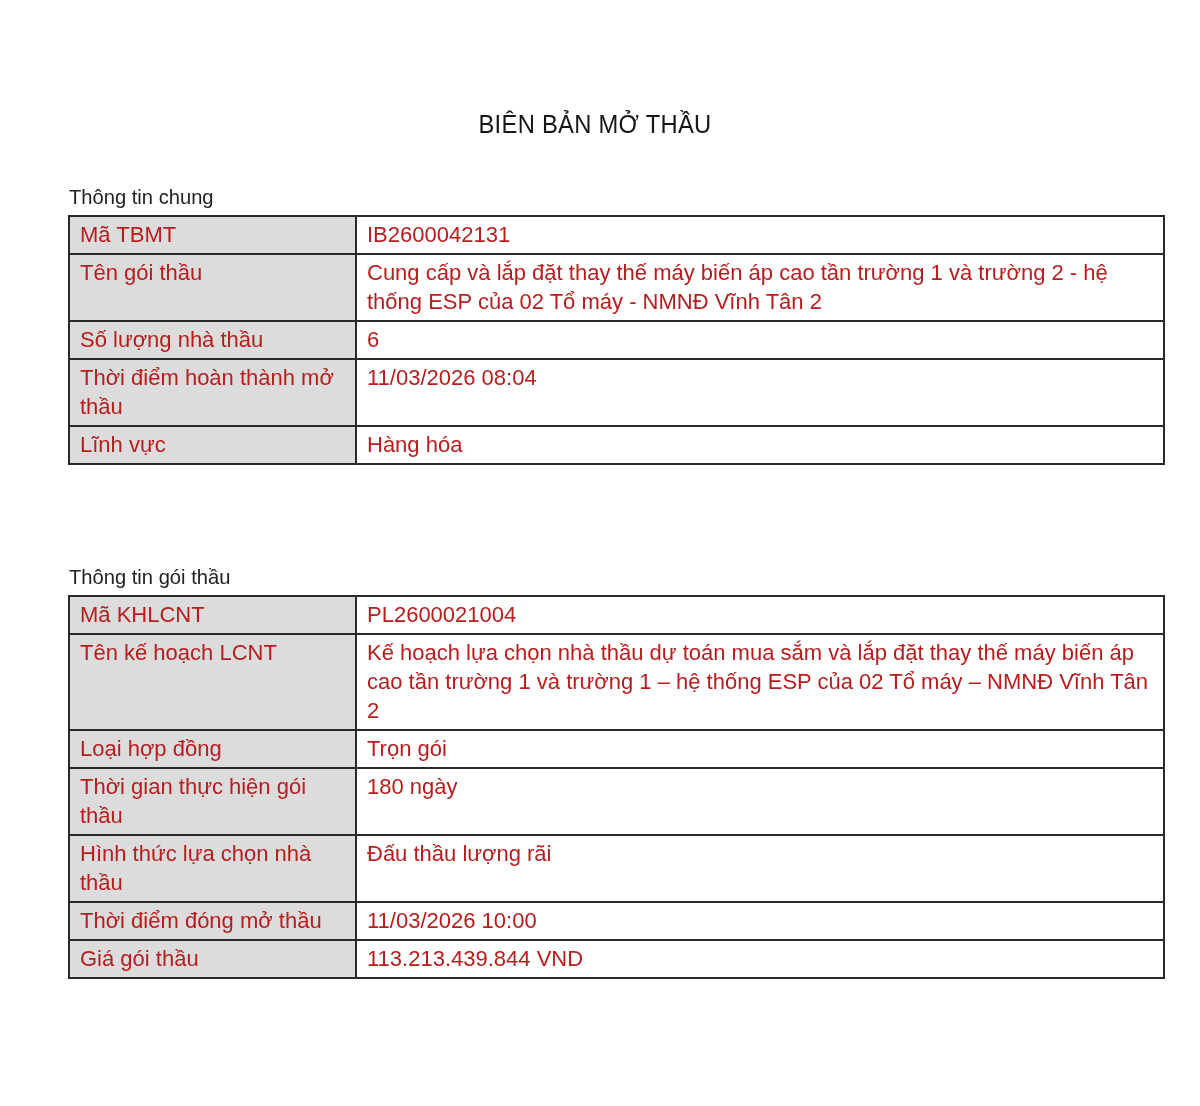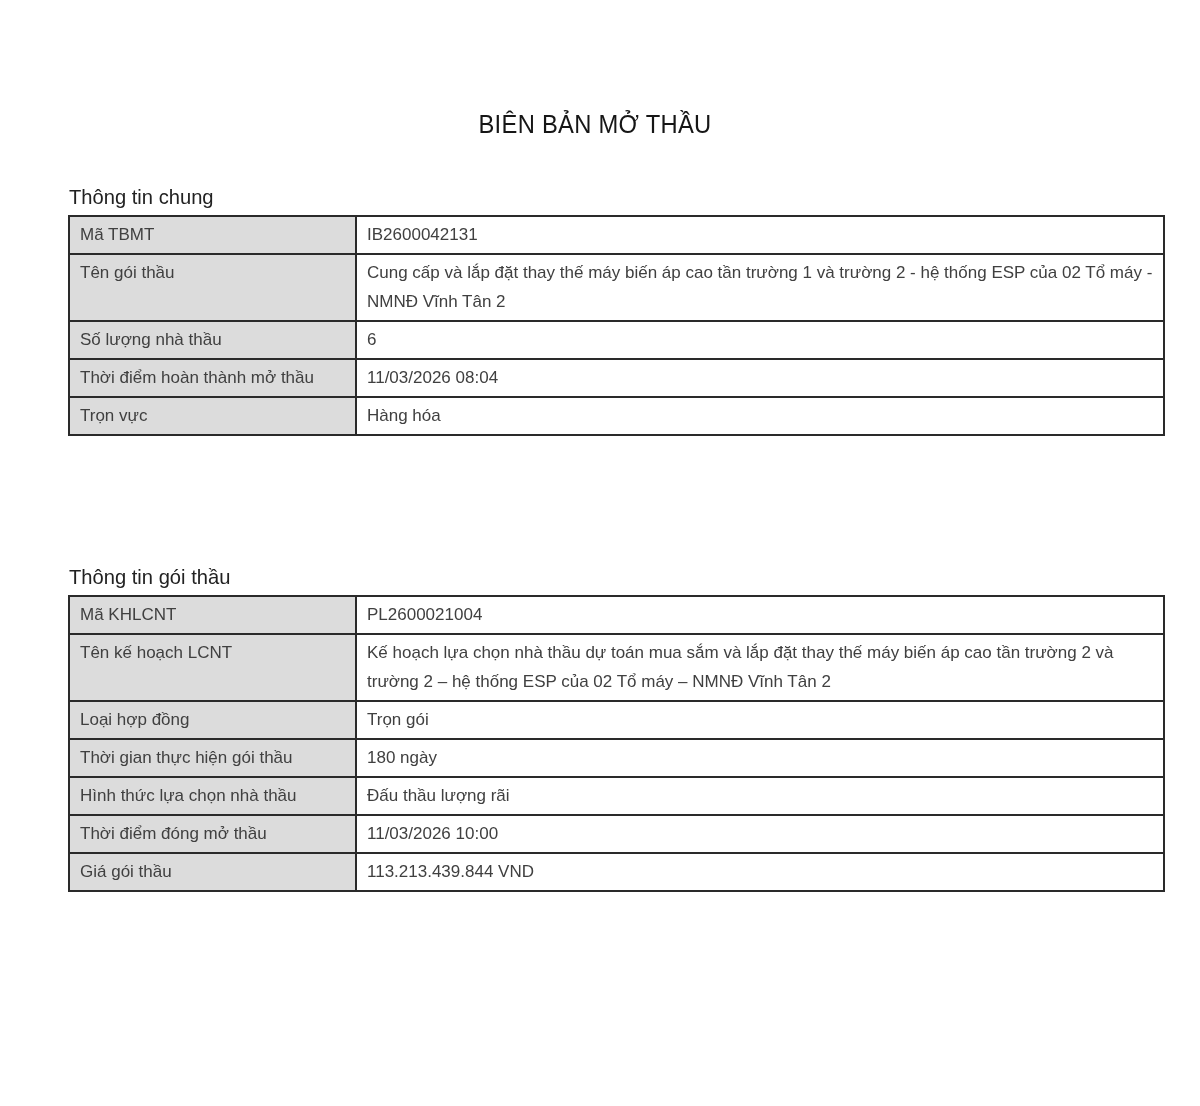--- a/index.html
+++ b/index.html
@@ -39,24 +39,24 @@
       position: absolute;
       left: 68px;
       width: 1097px;
       border-collapse: collapse;
       table-layout: fixed;
       border: 2px solid #2a2a2a;
     }
     .info-table td {
       border: 2px solid #2a2a2a;
       vertical-align: top;
-      font-size: 17px;
+      font-size: 22px;
       line-height: 29px;
       padding: 3px 9px 4px 10px;
-      color: #404040;
+      color: #b91c1c;
     }
     .info-table td.label {
       width: 266px;
       background: #dcdcdc;
     }
     .info-table td.value {
       background: #ffffff;
       margin-left: 32px;
     }
     .t1 { top: 215px; }
@@ -81,37 +81,37 @@
     </tr>
     <tr>
       <td class="label">Số lượng nhà thầu</td>
       <td class="value">6</td>
     </tr>
     <tr>
       <td class="label">Thời điểm hoàn thành mở thầu</td>
       <td class="value">11/03/2026 08:04</td>
     </tr>
     <tr>
-      <td class="label">Trọn vực</td>
+      <td class="label">Lĩnh vực</td>
       <td class="value">Hàng hóa</td>
     </tr>
   </tbody>
 </table>
 
 <div class="section-heading" style="top:565px;">Thông tin gói thầu</div>
 
 <table class="info-table t2">
   <tbody>
     <tr>
       <td class="label">Mã KHLCNT</td>
       <td class="value">PL2600021004</td>
     </tr>
     <tr>
       <td class="label">Tên kế hoạch LCNT</td>
-      <td class="value">Kế hoạch lựa chọn nhà thầu dự toán mua sắm và lắp đặt thay thế máy biến áp cao tần trường 2 và trường 2 – hệ thống ESP của 02 Tổ máy – NMNĐ Vĩnh Tân 2</td>
+      <td class="value">Kế hoạch lựa chọn nhà thầu dự toán mua sắm và lắp đặt thay thế máy biến áp cao tần trường 1 và trường 1 – hệ thống ESP của 02 Tổ máy – NMNĐ Vĩnh Tân 2</td>
     </tr>
     <tr>
       <td class="label">Loại hợp đồng</td>
       <td class="value">Trọn gói</td>
     </tr>
     <tr>
       <td class="label">Thời gian thực hiện gói thầu</td>
       <td class="value">180 ngày</td>
     </tr>
     <tr>

